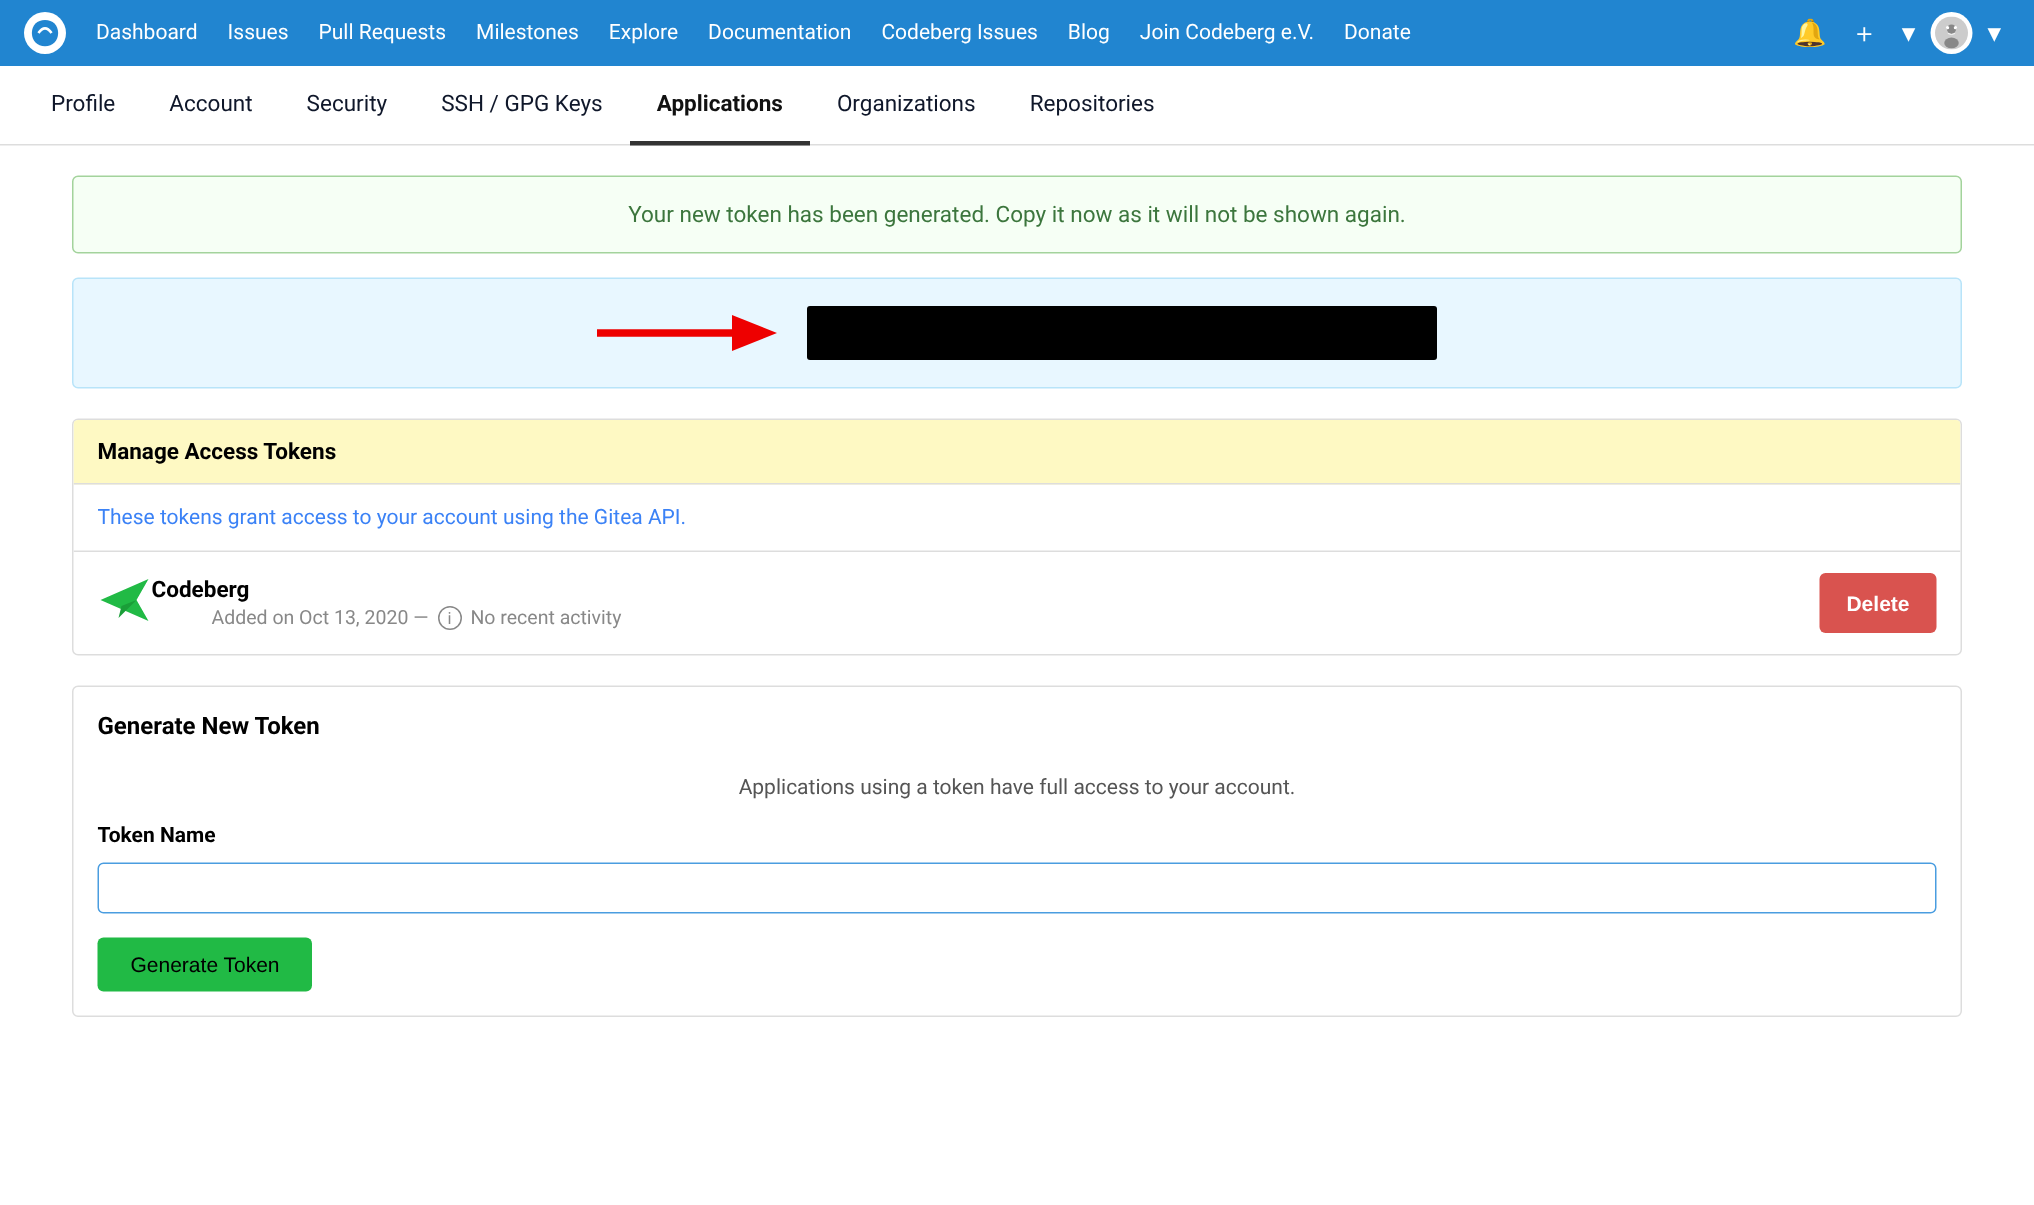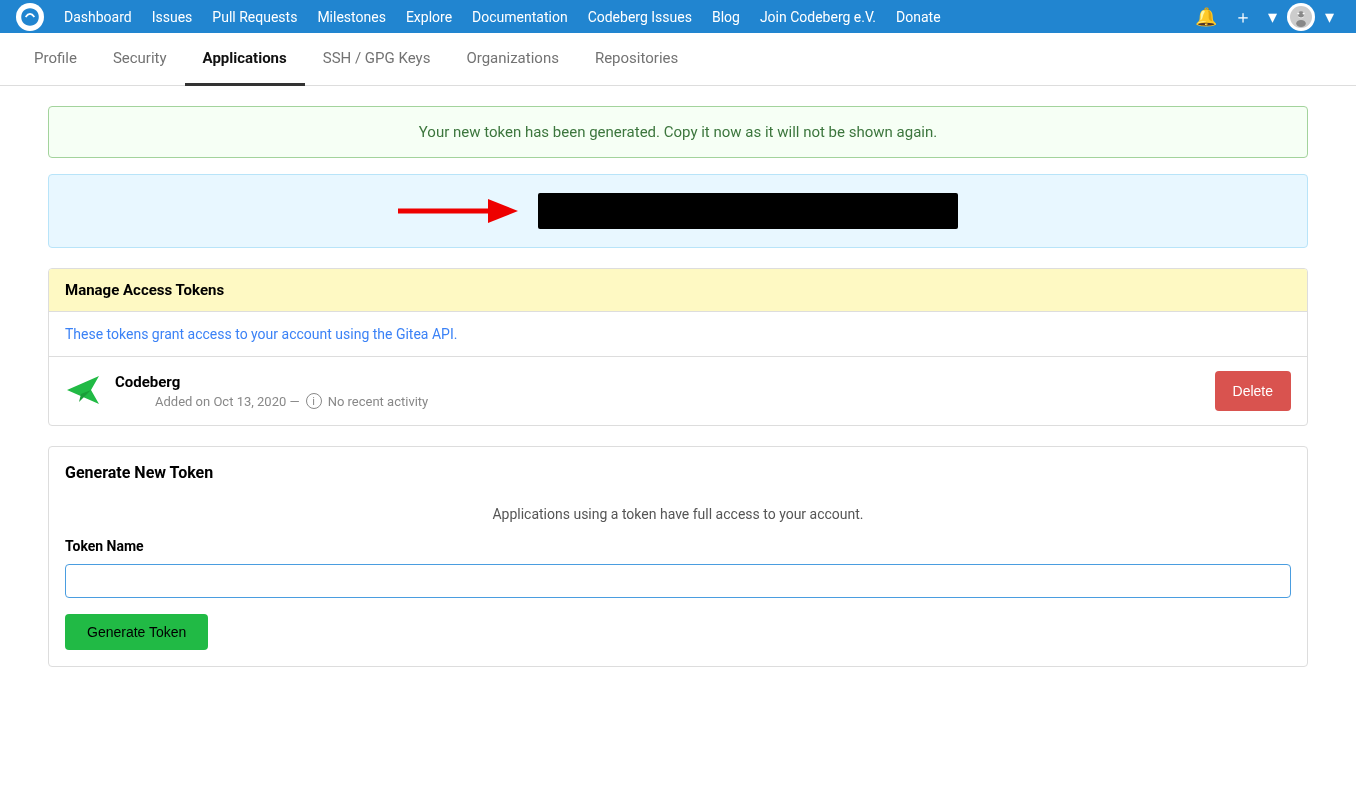--- a/index.html
+++ b/index.html
@@ -4,21 +4,21 @@
   <style>
     * { box-sizing: border-box; margin: 0; padding: 0; }
     body { font-family: -apple-system, BlinkMacSystemFont, "Segoe UI", Roboto, sans-serif; font-size: 14px; background: #fff; }
 
     
     .top-nav {
       background: #2185d0;
       padding: 0 16px;
       display: flex;
       align-items: center;
-      height: 33px;
+      height: 44px;
       gap: 4px;
     }
     .top-nav-logo {
       margin-right: 8px;
       display: flex;
       align-items: center;
     }
     .top-nav a, .top-nav-item {
       color: #fff;
       text-decoration: none;
@@ -55,21 +55,21 @@
     
     .settings-tabs {
       border-bottom: 1px solid #ddd;
       display: flex;
       padding: 0 16px;
       background: #fff;
     }
     .settings-tab {
       padding: 16px 18px;
       font-size: 15px;
-      color: #737373;
+      color: #0f172a;
       cursor: pointer;
       text-decoration: none;
       display: block;
       white-space: nowrap;
       border-bottom: 3px solid transparent;
       margin-bottom: -1px;
     }
     .settings-tab.active {
       font-weight: bold;
       color: #111;
@@ -136,21 +136,20 @@
     .section-body {
       padding: 14px 16px;
       font-size: 14px;
       color: #3b82f6;
     }
     .token-row {
       display: flex;
       align-items: center;
       padding: 14px 16px;
       border-top: 1px solid #ddd;
-      gap: 14px;
     }
     .token-icon {
       flex-shrink: 0;
     }
     .token-info {
       flex: 1;
     }
     .token-name {
       font-weight: bold;
       font-size: 15px;
@@ -177,21 +176,21 @@
       font-style: normal;
     }
     .btn-delete {
       background: #d9534f;
       color: #fff;
       border: none;
       padding: 12px 18px;
       border-radius: 4px;
       cursor: pointer;
       font-size: 14px;
-      font-weight: 400;
+      font-weight: 700;
     }
 
     
     .generate-section {
       padding: 16px;
       border: 1px solid #ddd;
       border-radius: 4px;
     }
     .generate-section h3 {
       font-size: 16px;
@@ -268,23 +267,24 @@
         <ellipse cx="30" cy="40" rx="7" ry="5" fill="#ccc"></ellipse>
         <ellipse cx="70" cy="40" rx="7" ry="5" fill="#ccc"></ellipse>
       </svg>
     </div>
     <div class="top-nav-icon-btn">▾</div>
   </div>
 </nav>
 
 <div class="settings-tabs">
   <a class="settings-tab">Profile</a>
+  <a class="settings-tab">Account</a>
   <a class="settings-tab">Security</a>
+  <a class="settings-tab">SSH / GPG Keys</a>
   <a class="settings-tab active">Applications</a>
-  <a class="settings-tab">SSH / GPG Keys</a>
   <a class="settings-tab">Organizations</a>
   <a class="settings-tab">Repositories</a>
 </div>
 
 <div class="page-content">
 
   <div class="alert-success">
     <span>Your new token has been generated. Copy it now as it will not be shown again.</span>
   </div>
 

